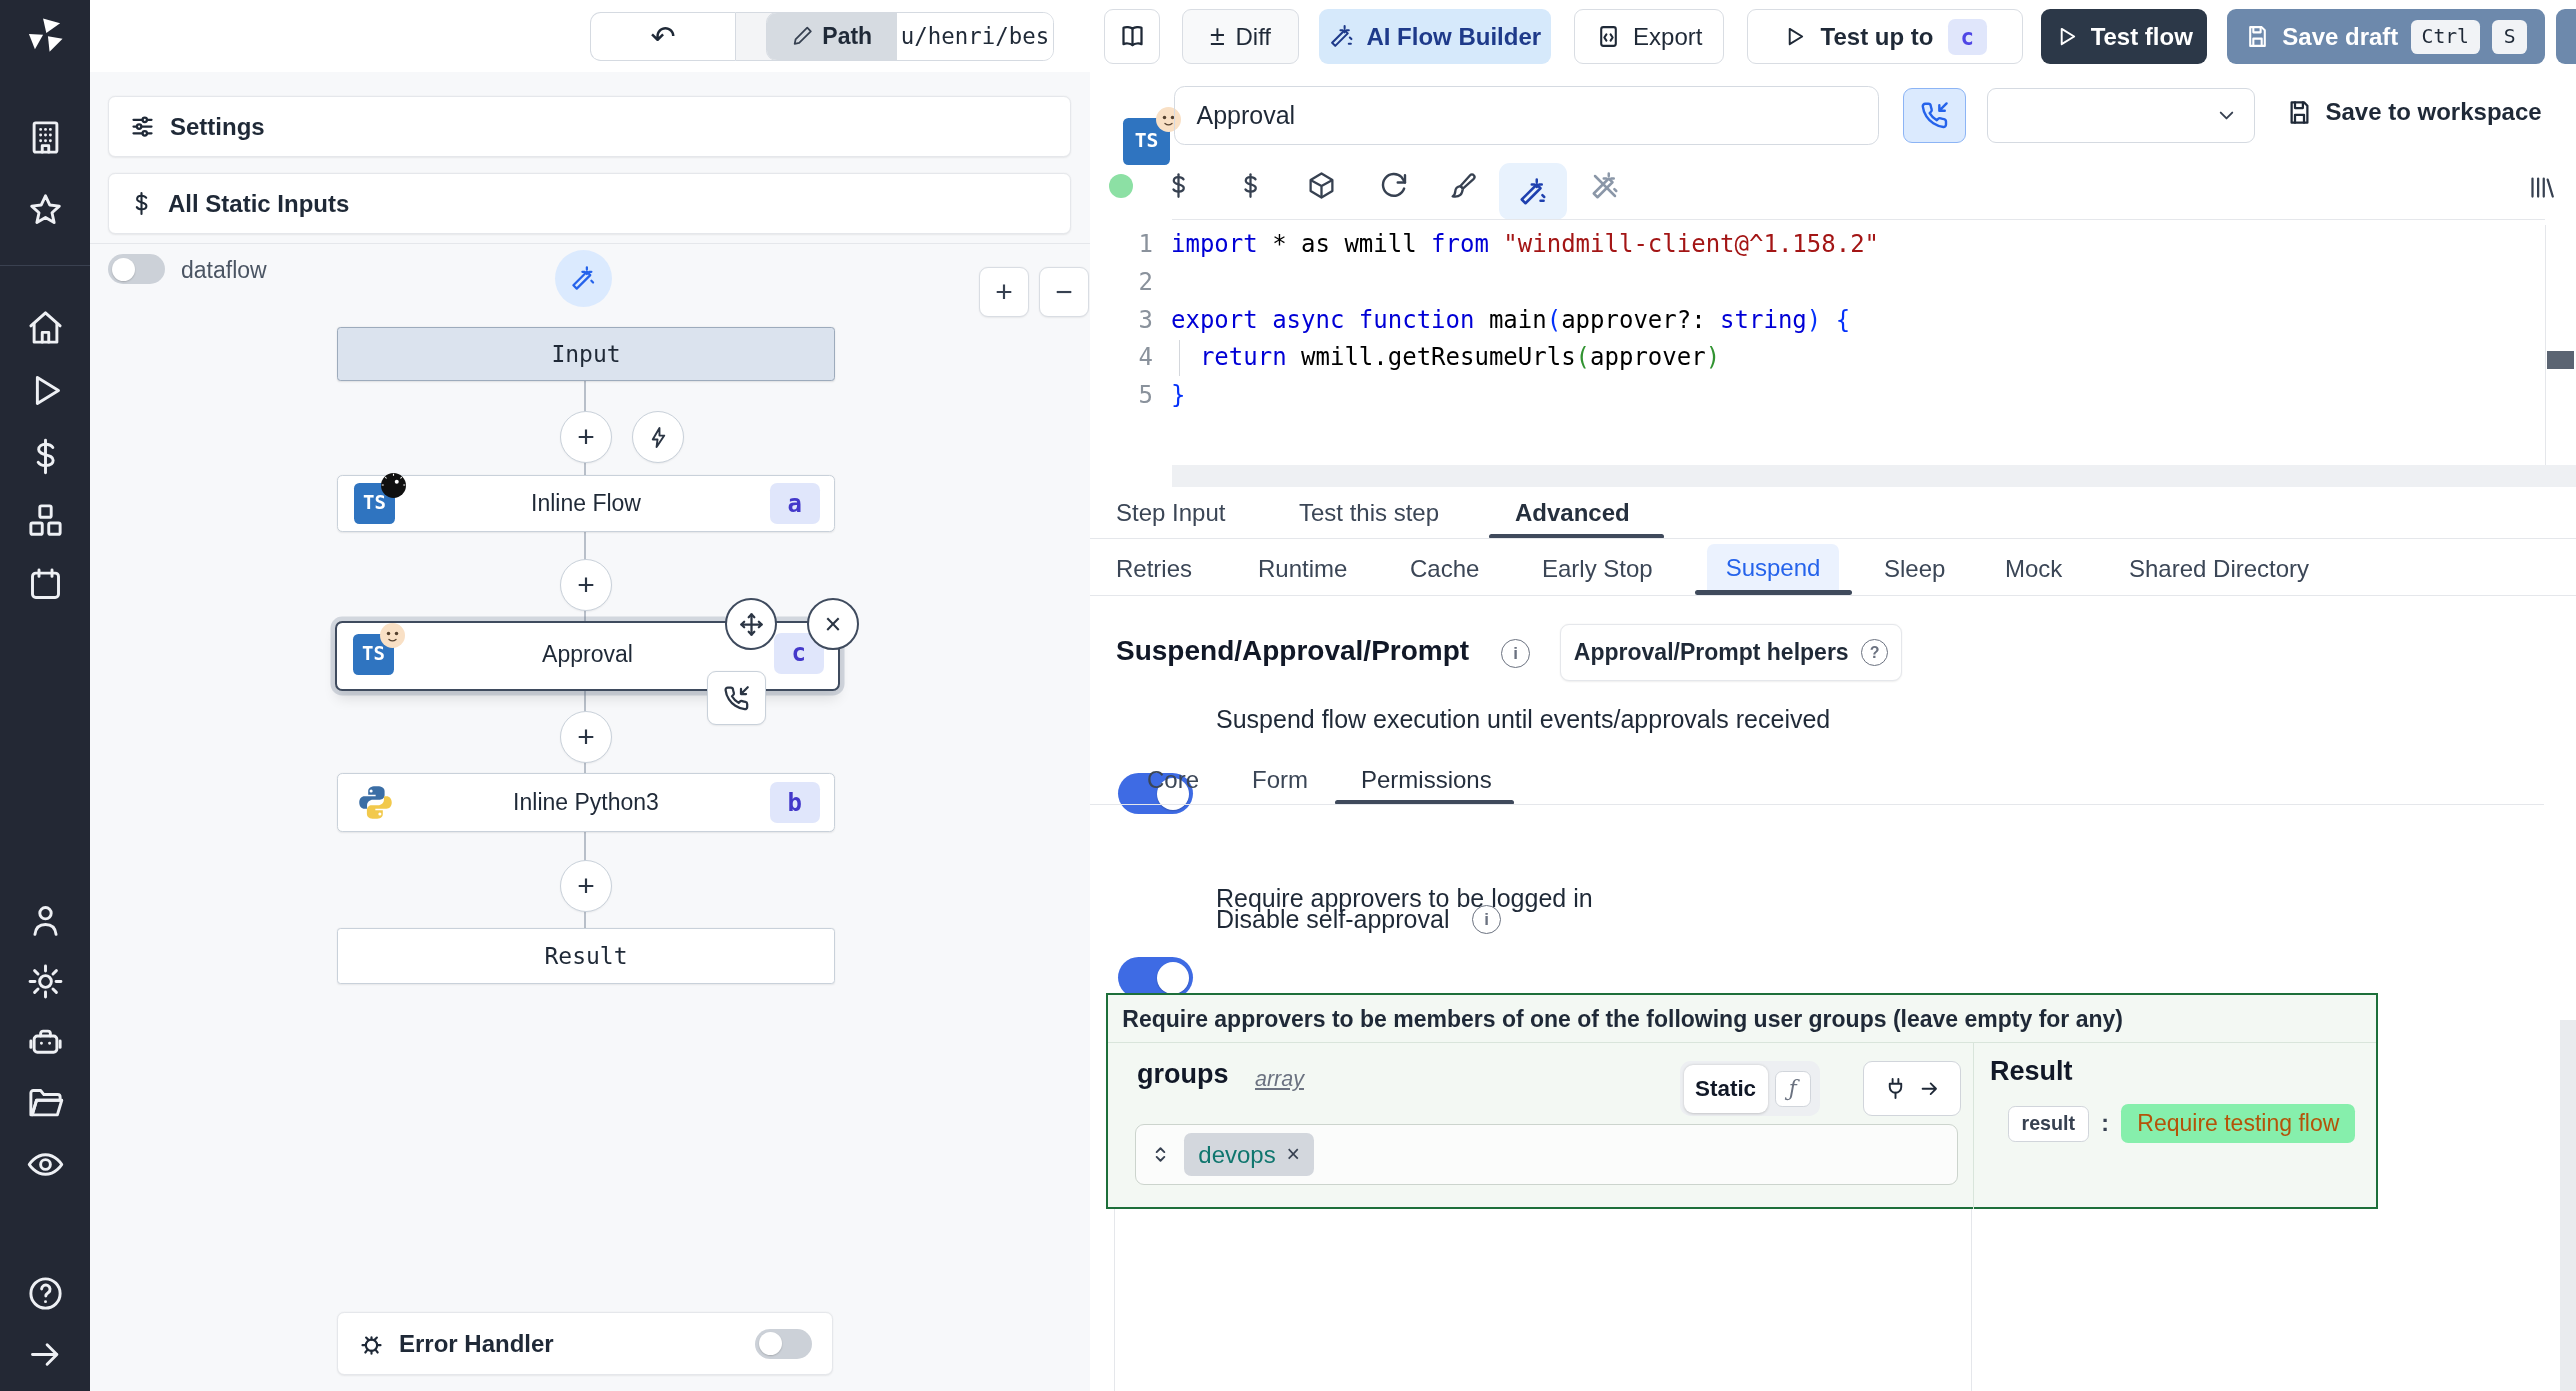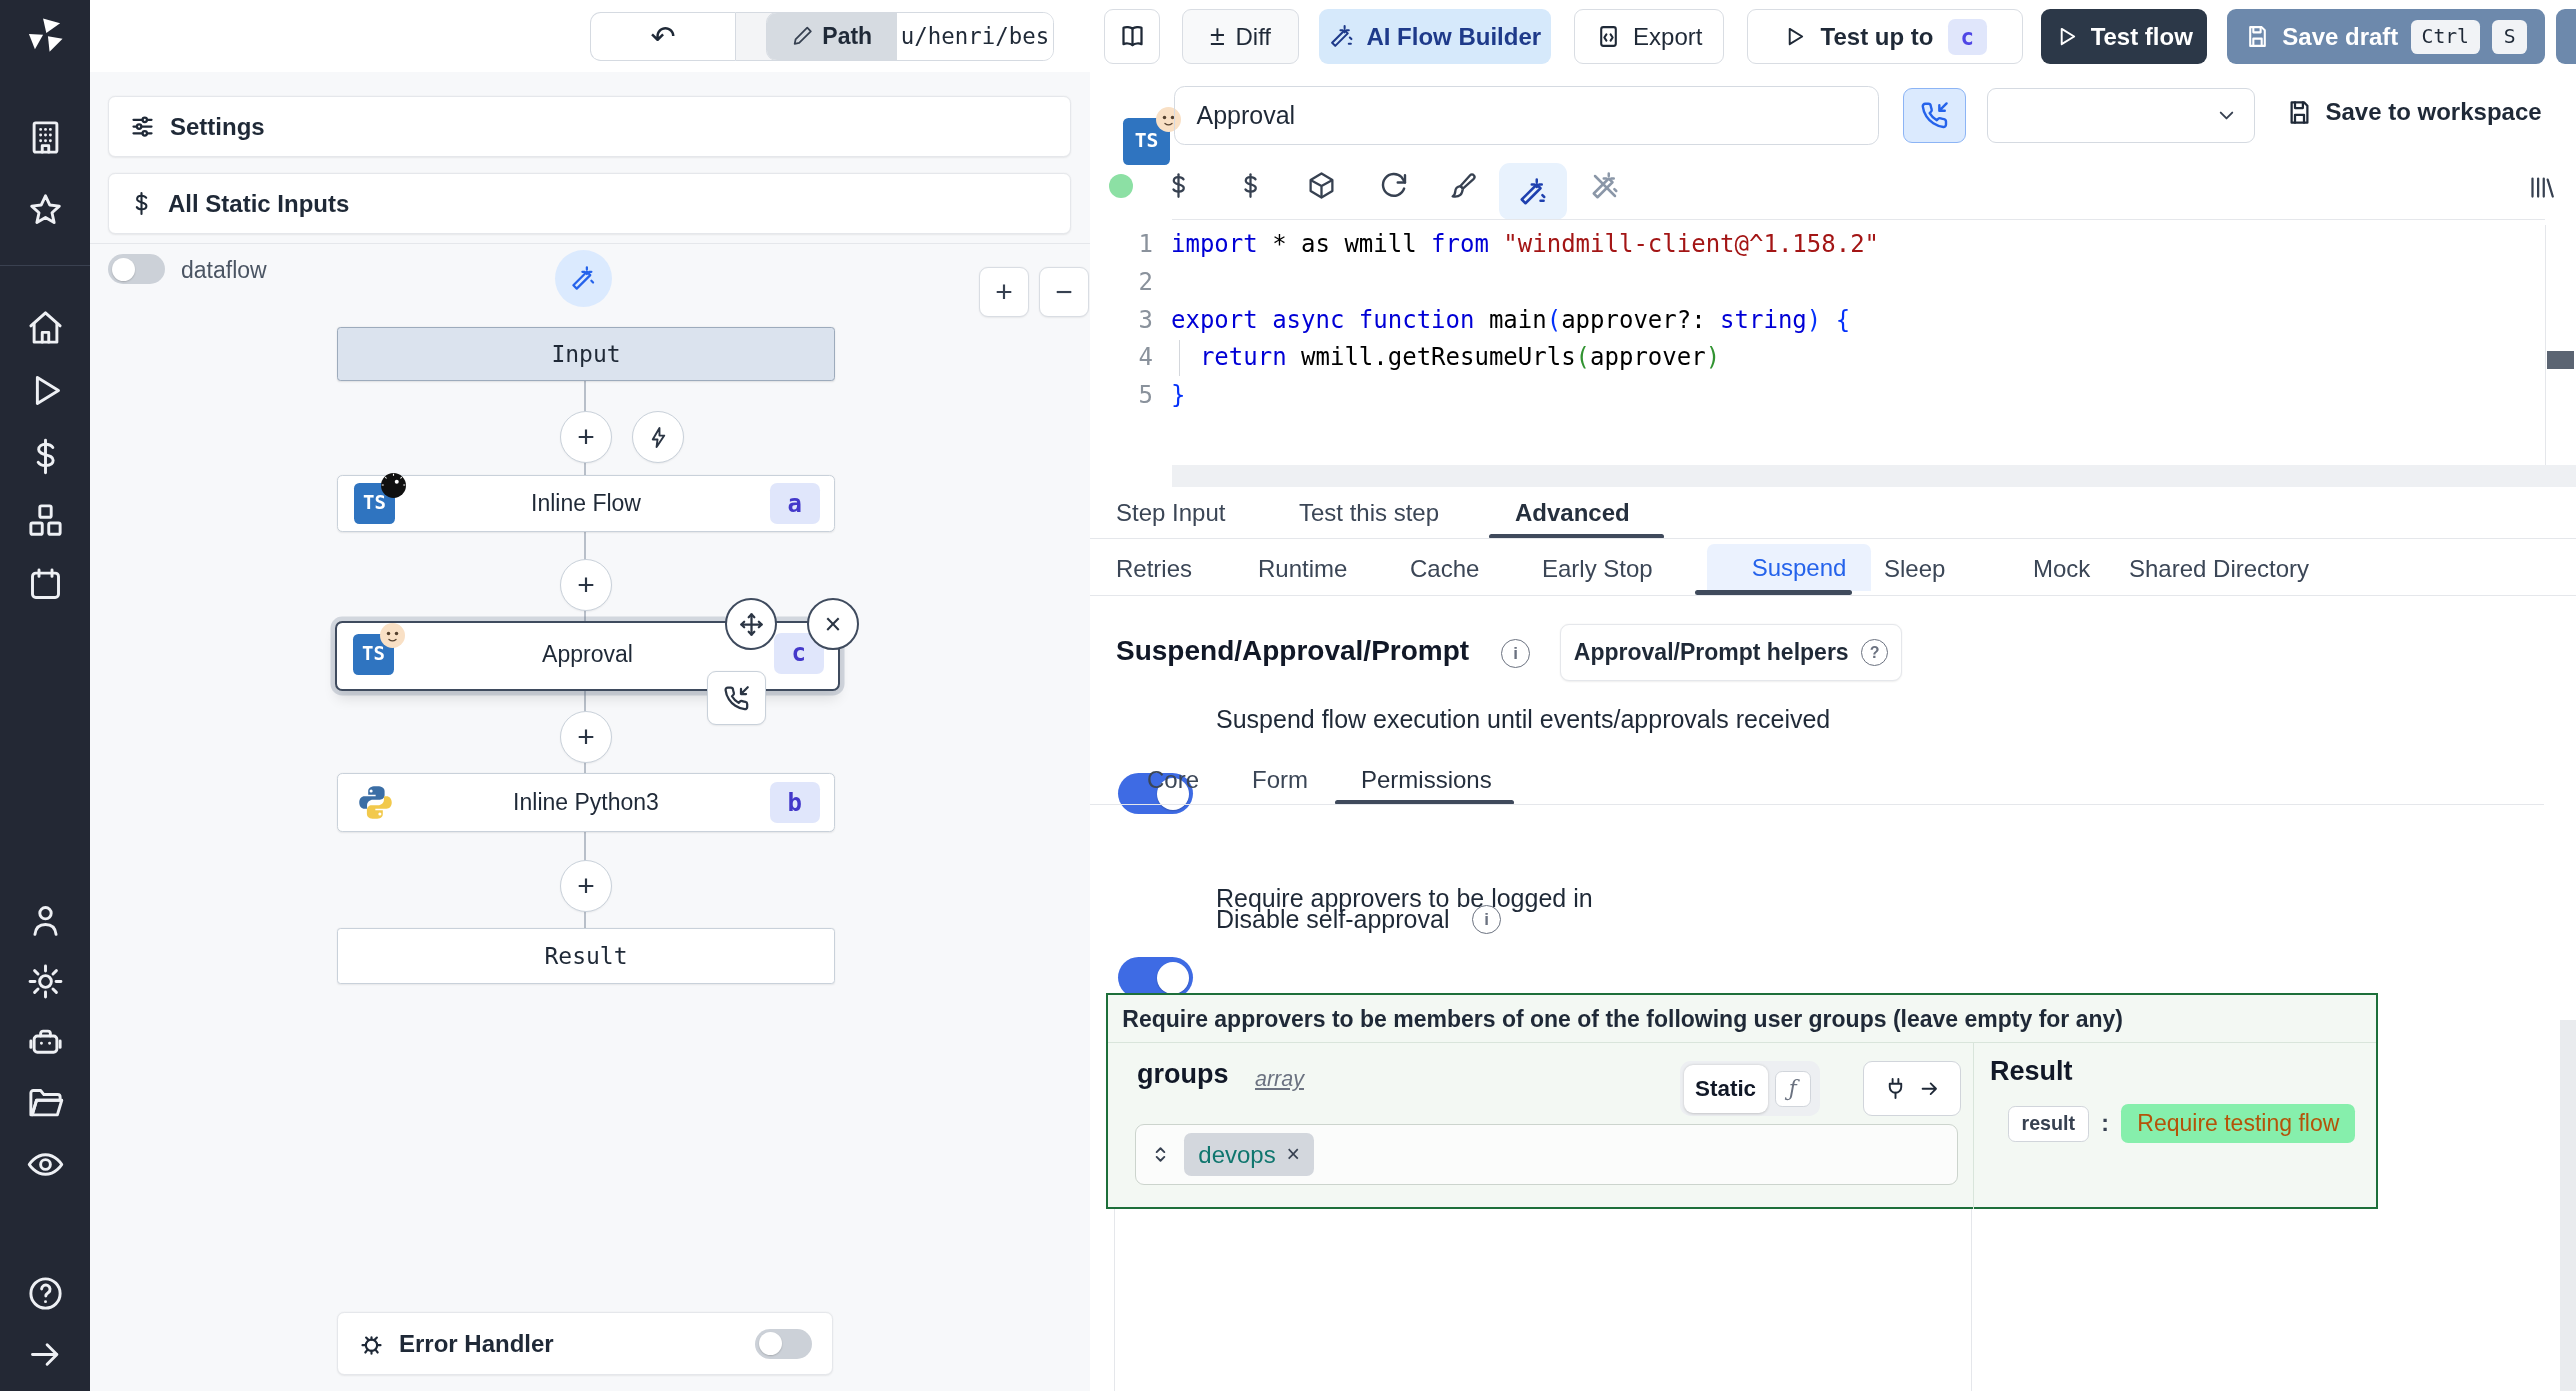--- a/index.html
+++ b/index.html
@@ -465,26 +465,26 @@
   <span class="tab" style="left:1116px;top:499px;">Step Input</span>
   <span class="tab" style="left:1299px;top:499px;">Test this step</span>
   <span class="tab" style="left:1515px;top:499px;font-weight:600;color:#26303e;">Advanced</span>
   <div class="abs" style="left:1489px;top:534px;width:175px;height:5.4px;background:#3f4a5c;border-radius:2.7px;"></div>
   <div class="hl" style="left:1090px;top:538px;width:1486px;height:0.9px;"></div>
 
   <span class="tab" style="left:1116px;top:555px;">Retries</span>
   <span class="tab" style="left:1258px;top:555px;">Runtime</span>
   <span class="tab" style="left:1410px;top:555px;">Cache</span>
   <span class="tab" style="left:1542px;top:555px;">Early Stop</span>
-  <div class="abs fc" style="left:1707px;top:544px;width:144px;height:47px;background:#ebf2fe;border-radius:7.2px 7.2px 0 0;padding-left:20px;">
+  <div class="abs fc" style="left:1707px;top:544px;width:132px;height:47px;background:#ebf2fe;border-radius:7.2px 7.2px 0 0;">
     <span style="font-size:24px;color:#2563eb;">Suspend</span>
   </div>
   <div class="abs" style="left:1695px;top:590px;width:157px;height:5.4px;background:#3f4a5c;border-radius:2.7px;"></div>
   <span class="tab" style="left:1884px;top:555px;">Sleep</span>
-  <span class="tab" style="left:2005px;top:555px;margin-left:28px;">Mock</span>
+  <span class="tab" style="left:2005px;top:555px;">Mock</span>
   <span class="tab" style="left:2129px;top:555px;">Shared Directory</span>
   <div class="hl" style="left:1090px;top:595px;width:1486px;height:0.9px;"></div>
 
   <span class="abs" style="left:1116px;top:635px;font-size:28px;font-weight:bold;color:#111827;">Suspend/Approval/Prompt</span>
   <div class="abs fc" style="left:1501px;top:639px;width:29px;height:29px;border:1.8px solid #6b7280;border-radius:50%;box-sizing:border-box;color:#6b7280;font-size:17px;font-weight:600;">i</div>
   <div class="abs fc btn shadow" style="left:1560px;top:624px;width:342px;height:57px;border-color:#e5e7eb;gap:12.5px;">
     <span style="font-size:23px;font-weight:600;color:#1f2937;">Approval/Prompt helpers</span>
     <span class="fc" style="width:27px;height:27px;border:1.8px solid #6b7280;border-radius:50%;box-sizing:border-box;color:#6b7280;font-size:16px;font-weight:600;">?</span>
   </div>
 

